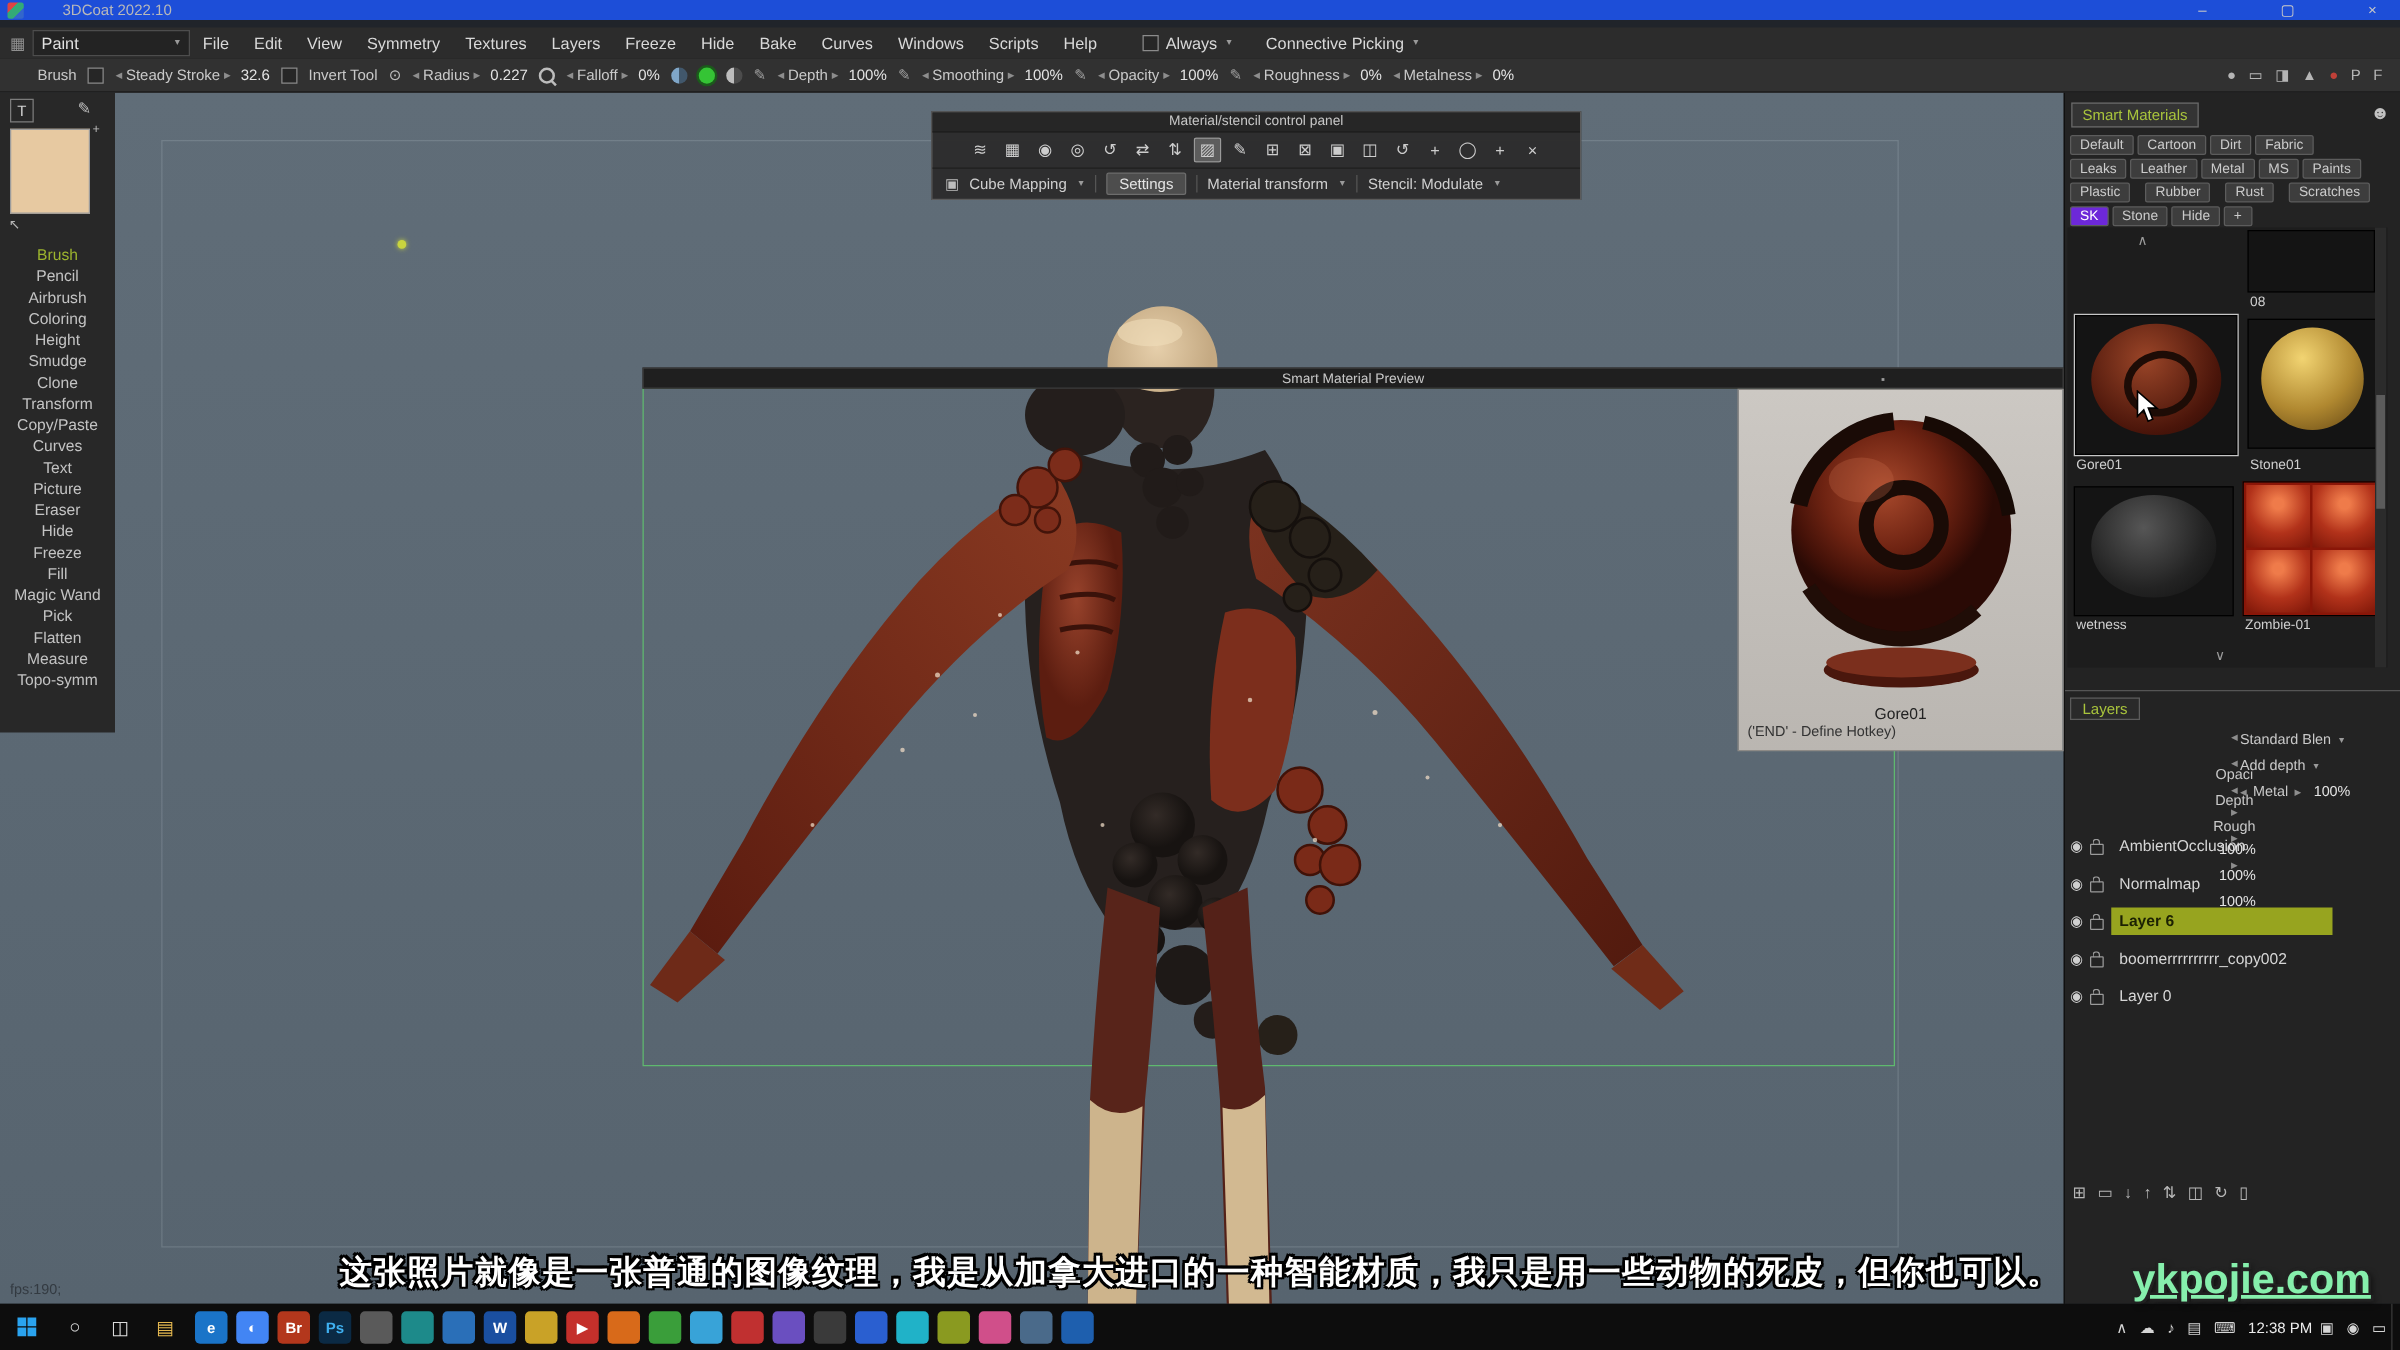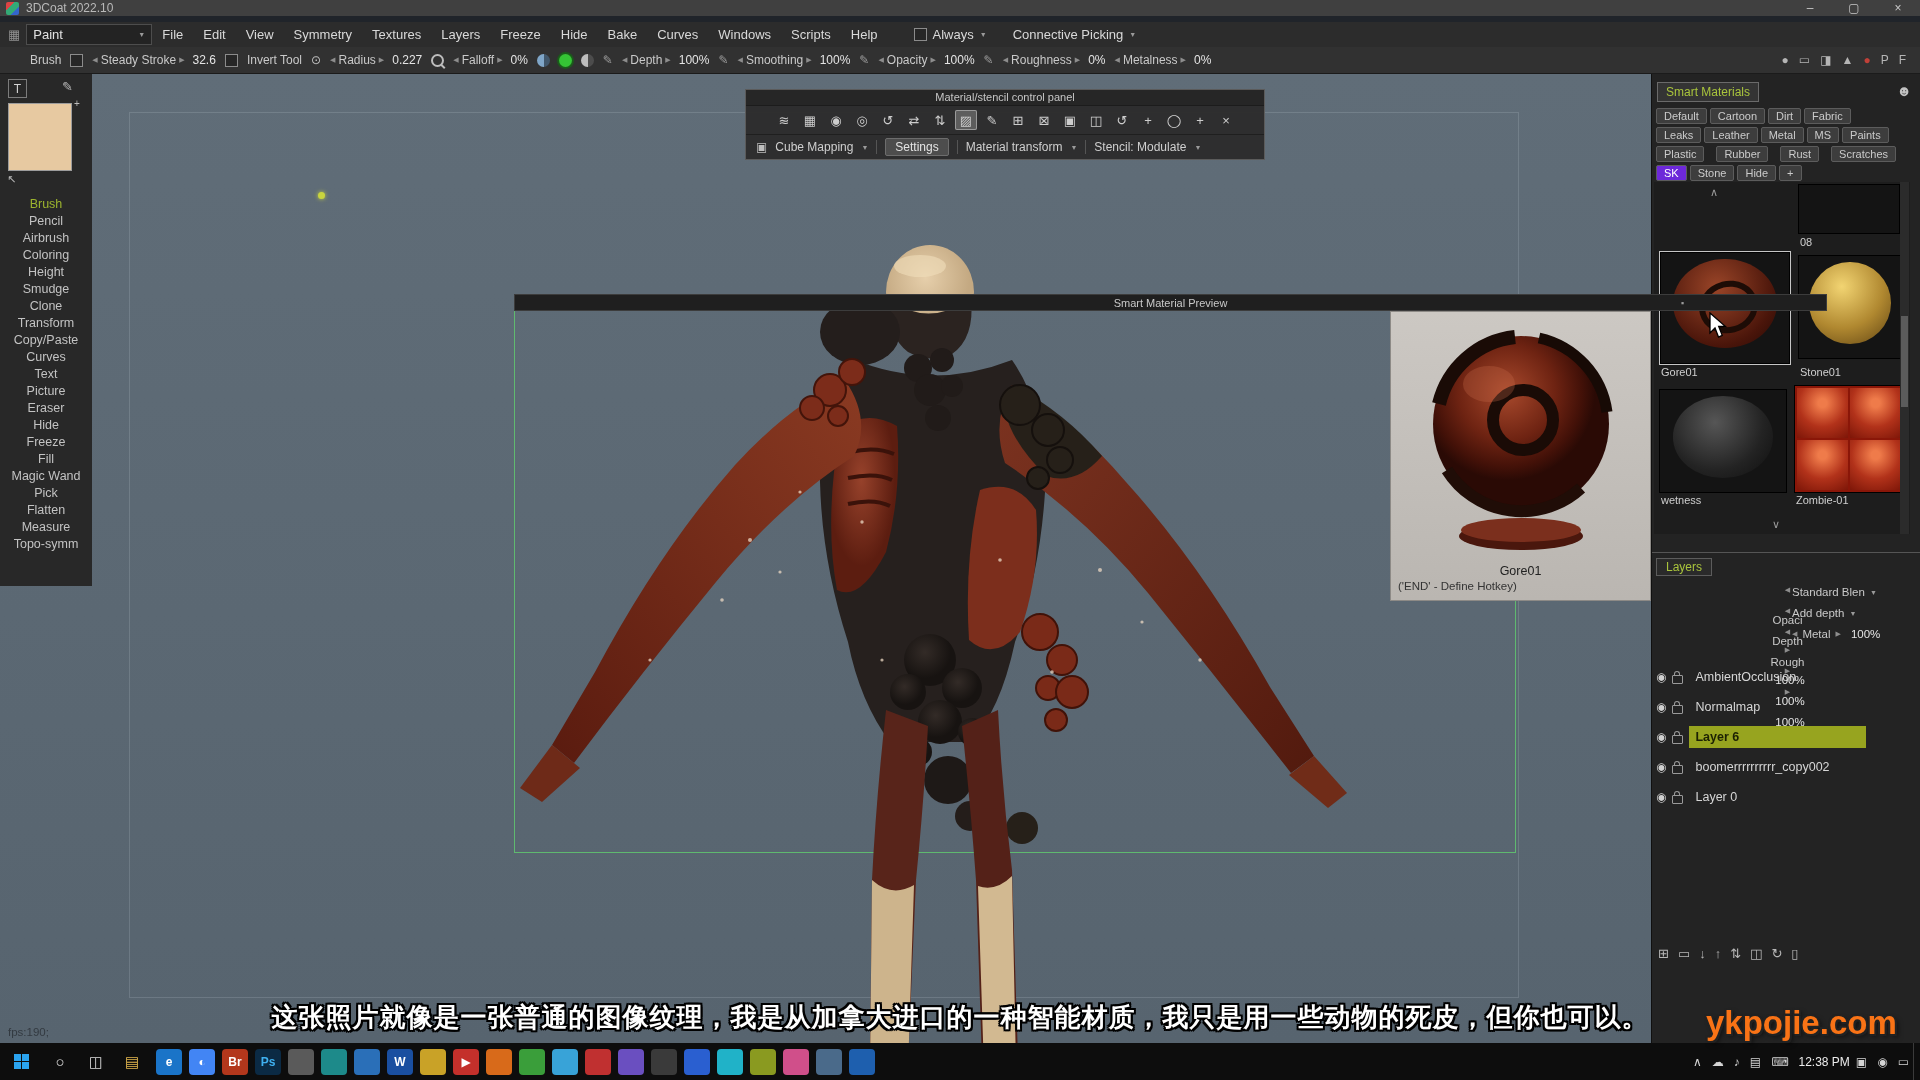--- a/index.html
+++ b/index.html
@@ -2,22 +2,22 @@
 <html><head>
 <meta charset="utf-8">
 <style>
   html,body{margin:0;padding:0;}
   body{width:1920px;height:1080px;overflow:hidden;position:relative;
        background:#20242a;font-family:"Liberation Sans","DejaVu Sans",sans-serif;
        -webkit-font-smoothing:antialiased;}
   .abs{position:absolute;}
 
   
-  #titlebar{left:0;top:0;width:1920px;height:16px;background:#404040;display:flex;
-            align-items:center;color:#b9b9b9;font-size:12px;z-index:210;}
+  #titlebar{left:0;top:0;width:1920px;height:16px;background:#1d4ed8;display:flex;
+            align-items:center;color:#b9b9b9;font-size:12px;z-index:210;gap:24px;}
   .app-ico{width:13px;height:13px;margin:0 7px 0 6px;border-radius:2px;
            background:linear-gradient(135deg,#d44 0 33%,#3a7 33% 66%,#36c 66%);}
   #titlebar .spacer{flex:1;}
   .winbtn{width:44px;height:22px;display:flex;align-items:center;justify-content:center;
           color:#c8c8c8;font-size:12px;}
 
   
   #menubar{left:0;top:22px;width:1920px;height:25px;background:#2c2c2c;display:flex;
            align-items:center;color:#d9d9d9;font-size:13px;border-bottom:1px solid #1a1a1a;z-index:210;}
   .grid-ico{color:#8f8f8f;font-size:13px;margin:0 6px 0 8px;}
@@ -61,21 +61,21 @@
   #fp-icons{display:flex;align-items:center;justify-content:center;gap:4px;height:28px;}
   .ms-icon{width:22px;height:20px;display:flex;align-items:center;justify-content:center;
            font-size:13px;color:#cdcdcd;border-radius:2px;}
   .ms-icon.active{background:#5d5d5d;box-shadow:inset 0 0 0 1px #9a9a9a;}
   .fp-row2{display:flex;align-items:center;height:24px;font-size:12px;gap:8px;padding:0 10px;
            border-top:1px solid #1f1f1f;}
   .fp-sep{width:1px;height:14px;background:#555;}
   .fp-settings{background:#4d4d4d;border:1px solid #6d6d6d;padding:1px 9px;border-radius:2px;color:#e4e4e4;}
 
   
-  #preview-bar{left:514px;top:294px;width:1313px;height:17px;background:#1f1f1f;
+  #preview-bar{left:514px;top:294px;width:1137px;height:17px;background:#1f1f1f;
                border:1px solid #3c3c3c;z-index:25;display:flex;align-items:center;
                justify-content:center;color:#c9c9c9;font-size:11px;box-sizing:border-box;}
   #pin-ico{position:absolute;right:142px;color:#9c9c9c;font-size:9px;}
   #popup{left:1390px;top:311px;width:261px;height:290px;z-index:40;
          background:linear-gradient(#ccc8c3,#bab6b1);border:1px solid #8d8a86;box-sizing:border-box;}
   #popup .pname{position:absolute;left:0;right:0;top:252px;text-align:center;font-size:12.5px;color:#222;}
   #popup .phint{position:absolute;left:7px;top:268px;font-size:11.5px;color:#333;}
   #popup svg{position:absolute;left:30px;top:8px;}
 
   
@@ -133,23 +133,23 @@
   .layer-row.active .layer-label{background:#97a41f;color:#1c2103;font-weight:bold;}
   #ly-footer{position:absolute;left:6px;top:872px;display:flex;gap:9px;}
   #ly-footer .ly-ic{color:#b7b7b7;font-size:13px;}
 
   
   #subtitle{left:0;top:1000px;width:1920px;text-align:center;z-index:100;
             font-size:26px;font-weight:600;color:#fff;letter-spacing:1px;
             text-shadow:-2px 0 0 #000,2px 0 0 #000,0 -2px 0 #000,0 2px 0 #000,
                         -2px -2px 0 #000,2px 2px 0 #000,-2px 2px 0 #000,2px -2px 0 #000;}
   #fps{left:8px;top:1026px;font-size:11.5px;color:#333a41;z-index:60;}
-  #watermark{left:1706px;top:1004px;font-size:33px;font-weight:800;color:#f97316;z-index:600;
+  #watermark{left:1706px;top:1004px;font-size:33px;font-weight:800;color:#86efac;z-index:600;
              text-shadow:-2px 0 0 #222,2px 0 0 #222,0 -2px 0 #222,0 2px 0 #222,
-                         -2px -2px 0 #222,2px 2px 0 #222,3px 3px 5px rgba(0,0,0,.6);}
+                         -2px -2px 0 #222,2px 2px 0 #222,3px 3px 5px rgba(0,0,0,.6);text-decoration:underline;}
 
   
   #taskbar{left:0;top:1043px;width:1920px;height:37px;background:#0d0d0d;display:flex;
            align-items:center;z-index:500;}
   #start{width:42px;height:37px;display:flex;align-items:center;justify-content:center;}
   .winlogo{width:15px;height:15px;display:grid;grid-template-columns:1fr 1fr;grid-template-rows:1fr 1fr;gap:1px;}
   .winlogo span{background:#2aa3ef;}
   #tb-sys{display:flex;align-items:center;}
   #tb-sys .tb-sysic{width:36px;height:37px;display:flex;align-items:center;justify-content:center;
                     color:#dcdcdc;font-size:15px;}

